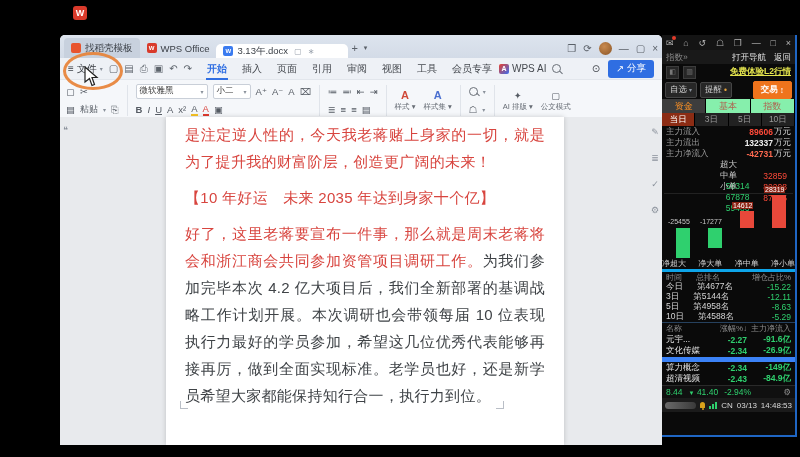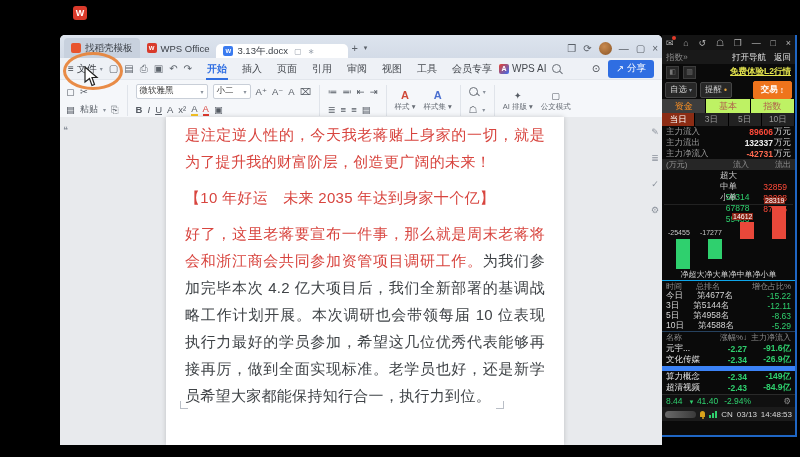--- a/index.html
+++ b/index.html
@@ -78,21 +78,21 @@
   .st-nav{height:14px;background:#191919;display:flex;align-items:flex-end;padding:0 4px;gap:8px;font-size:8.5px;}
   .st-nav .lft{color:#8a8a8a;}
   .st-nav .r{margin-left:auto;display:flex;gap:8px;color:#e3e3e3;}
   .st-l2{height:16px;display:flex;align-items:center;padding:0 4px;gap:4px;}
   .sqbtn{width:11px;height:11px;background:#262626;border:1px solid #3c3c3c;color:#777;font-size:7px;line-height:10px;text-align:center;}
   .l2link{margin-left:auto;color:#e4e44e;text-decoration:underline;font-size:8.5px;font-weight:bold;}
   .st-btns{height:19px;display:flex;align-items:center;gap:3px;padding:0 3px;}
   .stbtn{background:#272727;border:1px solid #454545;border-radius:2px;color:#cfcfcf;font-size:8.5px;padding:1px 4px;display:flex;gap:2px;align-items:center;}
   .stbtn.trade{background:#ef741c;border-color:#ef741c;color:#fff;font-weight:bold;margin-left:auto;padding:2px 7px;}
   .st-tabs{height:14px;display:flex;}
-  .st-tab{flex:1;background:#bef264;color:#b05c4c;display:flex;align-items:center;justify-content:center;border-right:1px solid #000;}
+  .st-tab{flex:1;background:#86efac;color:#b05c4c;display:flex;align-items:center;justify-content:center;border-right:1px solid #000;}
   .st-tab.active{background:#3d3d3d;color:#ff9224;}
   .st-periods{height:13px;display:flex;background:#111;}
   .st-period{flex:1;background:#222;color:#999;display:flex;align-items:center;justify-content:center;border-right:1px solid #000;font-size:8.5px;}
   .st-period.active{background:#8c2c14;color:#fff;}
   .flowrow{height:11px;display:flex;align-items:center;padding:0 4px;font-size:8.5px;}
   .flowrow .lab{color:#9a9a9a;}
   .flowrow .val{margin-left:auto;font-weight:bold;}
   .v-red{color:#ff4a39;}
   .v-white{color:#efefef;}
   .v-salmon{color:#ff6a50;}
@@ -102,21 +102,21 @@
   .fth span:nth-child(2),.ftr span:nth-child(2){margin-left:auto;width:38px;text-align:right;}
   .fth span:nth-child(3),.ftr span:nth-child(3){width:42px;text-align:right;}
   .ftr{height:11px;display:flex;align-items:center;padding:0 8px;font-size:8.5px;flex-direction:column;}
   .ftr .nm{color:#c8c8c8;}
   #chart{position:relative;height:64px;margin:1px 2px 0;border-top:1px solid #222;overflow:visible;}
   .bar{position:absolute;width:14px;}
   .bar.pos{background:#e8483a;}
   .bar.neg{background:#2fd06e;}
   .blab{position:absolute;font-size:7px;color:#c9c9c9;white-space:nowrap;}
   .blab.chipbg{background:#8c2315;color:#fff;padding:0 1px;}
-  #chart-axis{height:11px;display:flex;align-items:center;justify-content:center;color:#cfcfcf;font-size:8px;border-bottom:1px solid #0ea5e9;}
+  #chart-axis{height:11px;display:flex;align-items:center;justify-content:space-between;color:#cfcfcf;font-size:8px;border-bottom:3px solid #0ea5e9;}
   .rkh{height:10px;display:flex;align-items:center;padding:0 4px;color:#8e8e8e;font-size:8px;}
   .rkh span:nth-child(2),.rkr span:nth-child(2){margin-left:14px;}
   .rkh span:nth-child(3),.rkr span:nth-child(3){margin-left:auto;}
   .rkr{height:10px;display:flex;align-items:center;padding:0 4px;font-size:8.5px;color:#d6d6d6;}
   .rkr span:nth-child(3){color:#2fd06e;}
   .sch{height:11px;display:flex;align-items:center;padding:0 4px;color:#8e8e8e;font-size:8px;border-top:1px solid #26415e;}
   .sch span:nth-child(2),.scr span:nth-child(2){margin-left:auto;width:30px;text-align:right;}
   .sch span:nth-child(3),.scr span:nth-child(3){width:44px;text-align:right;}
   .scr{height:11.5px;display:flex;align-items:center;padding:0 4px;font-size:8.5px;}
   .scr .nm{color:#e0e0e0;}
@@ -375,25 +375,20 @@
           <span class="val v-white">132337</span>
           <span class="unit">万元</span>
         </div>
         <div class="flowrow">
           <span class="lab">主力净流入</span>
           <span class="val v-salmon">-42731</span>
           <span class="unit">万元</span>
         </div>
       </div>
 
-    <div class="fth" id="flow-header">
-        <span>(万元)</span>
-        <span>流入</span>
-        <span>流出</span>
-      </div>
     <div id="flow-rows">
         <div class="ftr">
           <span class="nm">超大</span>
           <span class="v-red">32859</span>
           <span class="v-green">58314</span>
         </div>
         <div class="ftr">
           <span class="nm">中单</span>
           <span class="v-red">82298</span>
           <span class="v-green">67878</span>

